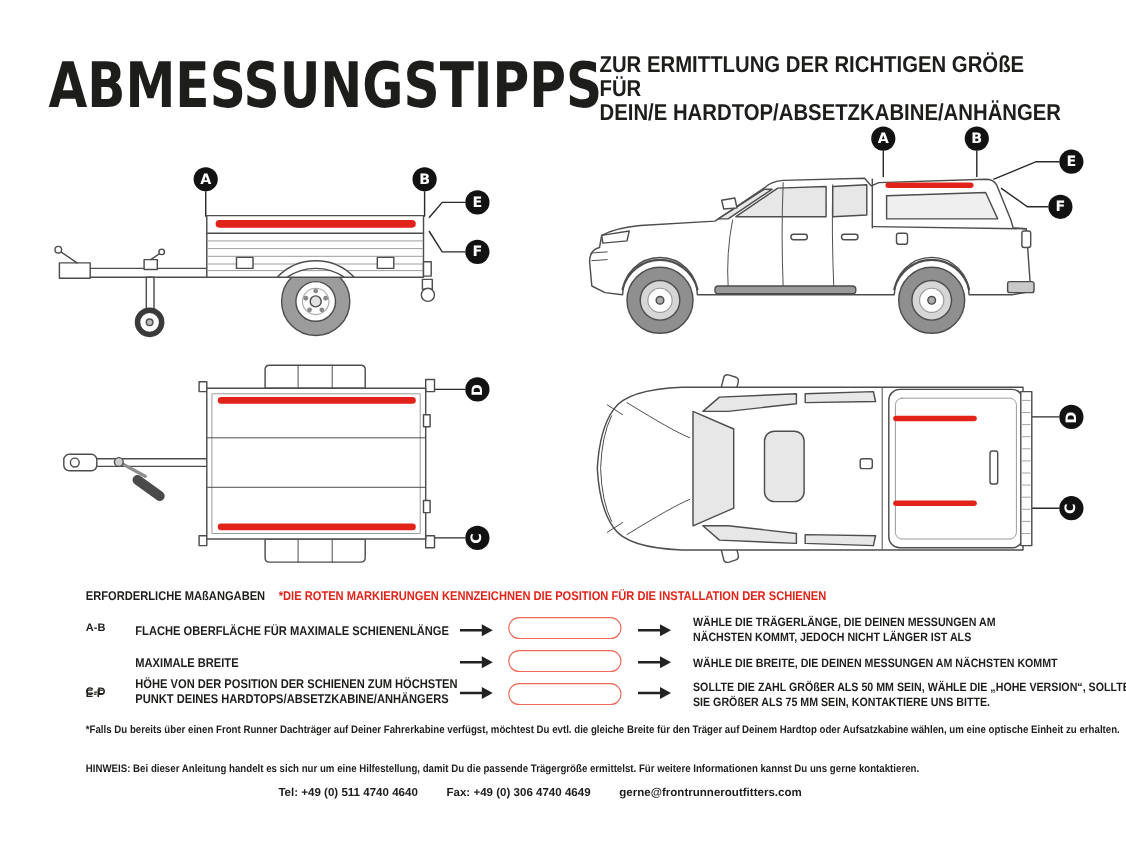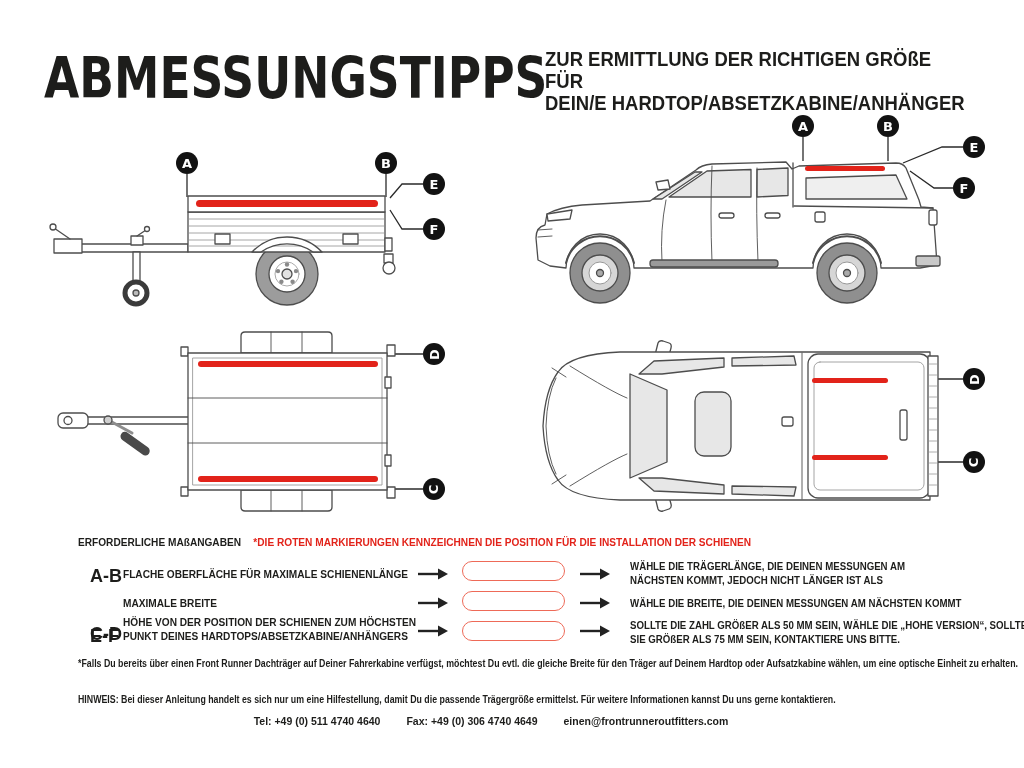--- a/index.html
+++ b/index.html
@@ -19,21 +19,21 @@
   .stripe{fill:var(--accent-red,#e2231a);stroke:none;}
   .marker{position:absolute;width:22px;height:22px;border-radius:50%;background:#121212;
           color:#fff;display:flex;align-items:center;justify-content:center;
           font-weight:bold;font-size:13px;font-family:"DejaVu Sans",sans-serif;}
   .marker span{display:block;}
   .marker.rot span{transform:rotate(-90deg);}
   
   .cond{transform:scaleX(0.88);transform-origin:0 0;}
   .sec-heading{font-weight:bold;font-size:11.5px;white-space:nowrap;display:flex;gap:14px;}
   .red-note{color:var(--accent-red,#e2231a);}
-  .req-code{font-weight:bold;font-size:18px;margin-left:12px;}
+  .req-code{font-weight:bold;font-size:10px;}
   .req-desc{font-weight:bold;font-size:11.5px;line-height:14px;width:345px;}
   .req-instr{font-weight:bold;font-size:11px;line-height:14px;}
   .instr1{width:360px;} .instr2{width:410px;} .instr3{width:470px;}
   .pill{position:absolute;width:103px;height:20px;border:1.5px solid var(--pill-outline,#ee6a58);
         border-radius:11px;background:#fff;box-sizing:border-box;}
   .arrow{position:absolute;width:30px;height:12px;}
   .note{font-weight:bold;font-size:10px;line-height:13.5px;}
   .footnote{width:1080px;padding-left:9px;text-indent:-9px;}
   .hint{width:1100px;}
   .contact{display:flex;gap:26px;justify-content:center;width:600px;
@@ -340,16 +340,16 @@
       </svg>
   </span>
   <div class="abs req-instr instr3 cond" style="left:630px;top:618px">SOLLTE DIE ZAHL GRÖßER ALS 50 MM SEIN, WÄHLE DIE „HOHE VERSION“, SOLLTE SIE GRÖßER ALS 75 MM SEIN, KONTAKTIERE UNS BITTE.</div>
 
   <div class="abs note footnote cond" style="left:78px;top:657px">*Falls Du bereits über einen Front Runner Dachträger auf Deiner Fahrerkabine verfügst, möchtest Du evtl. die gleiche Breite für den Träger auf Deinem Hardtop oder Aufsatzkabine wählen, um eine optische Einheit zu erhalten.</div>
   <div class="abs note hint cond" style="left:78px;top:693px">HINWEIS: Bei dieser Anleitung handelt es sich nur um eine Hilfestellung, damit Du die passende Trägergröße ermittelst. Für weitere Informationen kannst Du uns gerne kontaktieren.</div>
 
   <div class="abs contact" style="left:191px;top:715px">
     <span>Tel: +49 (0) 511 4740 4640</span>
     <span>Fax: +49 (0) 306 4740 4649</span>
-    <span>einen@frontrunneroutfitters.com</span>
+    <span>gerne@frontrunneroutfitters.com</span>
   </div>
 
 </div>
 
 </body></html>

